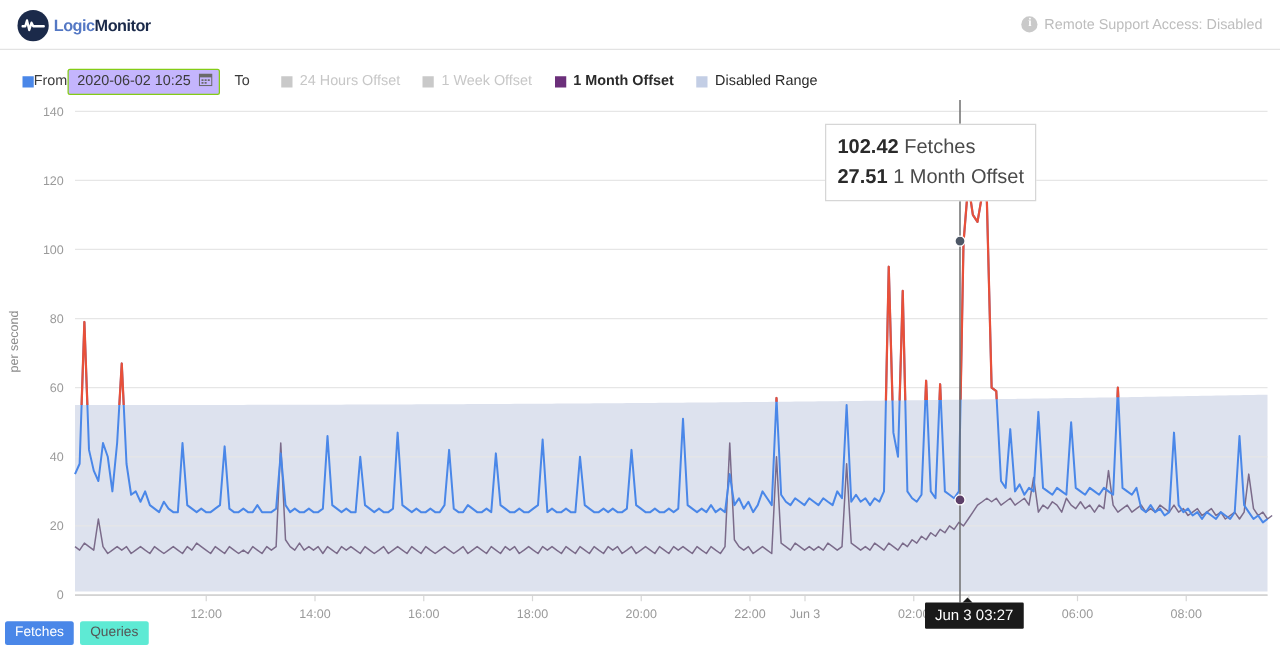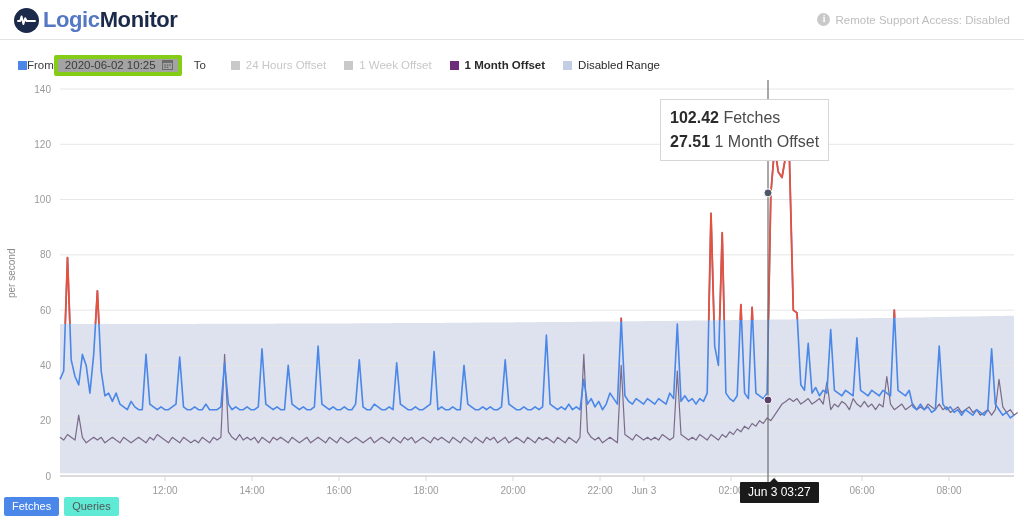--- a/index.html
+++ b/index.html
@@ -37,21 +37,21 @@
   .logo-mark {
     width: 25px; height: 25px;
     border-radius: 50%;
     background: #1b2a4a;
     display: flex;
     align-items: center;
     justify-content: center;
     margin-right: 4px;
   }
   .logo-text {
-    font-size: 22px;
+    font-size: 13px;
     font-weight: bold;
     letter-spacing: -0.4px;
     white-space: nowrap;
     line-height: 1;
   }
   .logo-logic { color: #5478c4; }
   .logo-monitor { color: #1b2a4a; }
 
   .rsa {
     position: absolute;
@@ -93,28 +93,28 @@
     flex: 0 0 auto;
   }
   .from-group {
     display: flex;
     align-items: center;
     gap: 0;
     margin-left: 18px;
   }
   .from-label { color: #3b3b3b; font-size: 11.5px; }
   .date-box {
-    border: 4px solid #84cc16;
+    border: 1px solid #84cc16;
     border-radius: 2px;
     height: 21px;
     box-sizing: border-box;
     display: flex;
     align-items: center;
     padding: 0 5px 0 7px;
-    background: #a3a3a3;
+    background: #c4b5fd;
     gap: 6px;
   }
   .date-val {
     font-size: 11.5px;
     color: #3b3b3b;
     white-space: nowrap;
   }
   .cal-icon { display: block; }
   .to-label {
     color: #3b3b3b;

